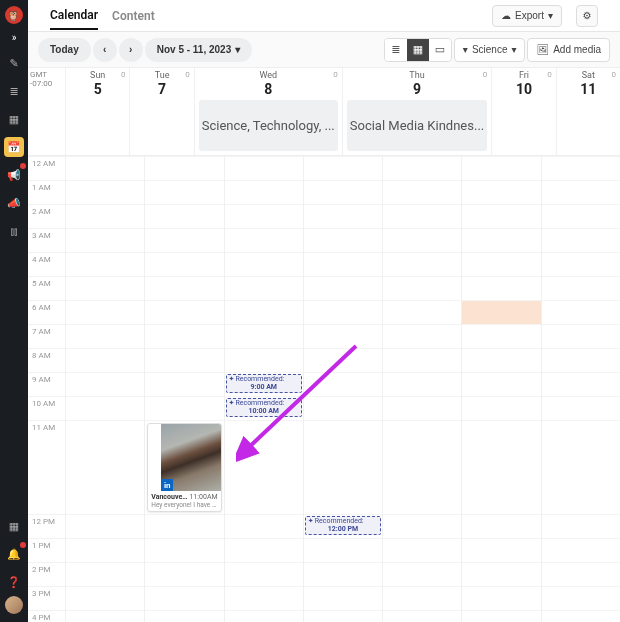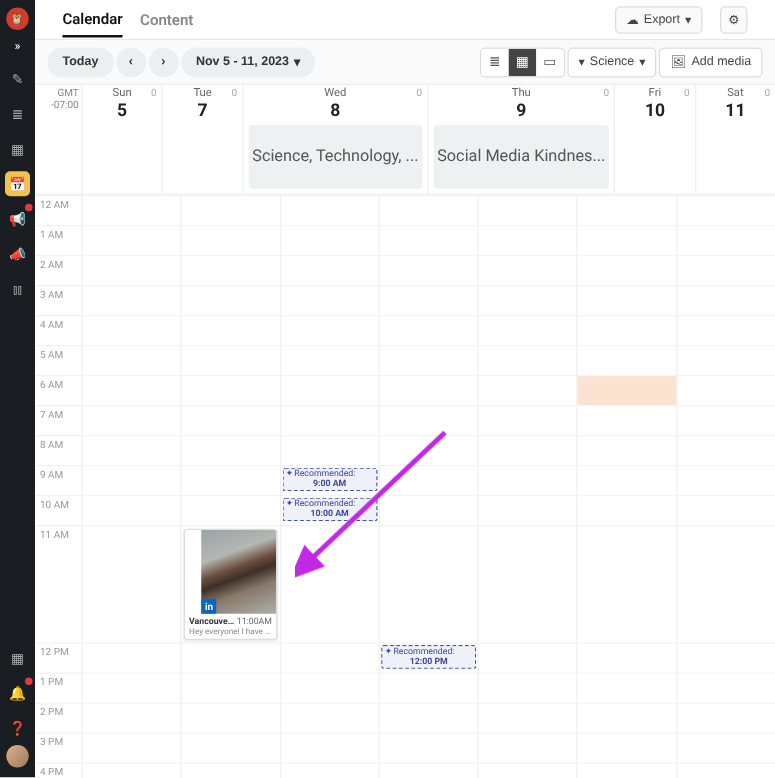--- a/index.html
+++ b/index.html
@@ -34,21 +34,21 @@
   .iconpill { width:24px; padding:0; justify-content:center; }
   .toolbar-spacer { flex:1; }
   .viewseg { display:flex; border:1px solid #ddd; border-radius:4px; overflow:hidden; }
   .viewseg .seg { width:22px; height:22px; display:flex; align-items:center; justify-content:center; cursor:pointer; background:#fff; color:#555; font-size:11px; }
   .viewseg .seg.active { background:#444; color:#fff; }
   .filter-btn, .addmedia-btn { border:1px solid #ddd; background:#fff; border-radius:4px; height:24px; padding:0 8px; display:flex; align-items:center; gap:4px; font-size:10px; color:#444; cursor:pointer; }
 
   
   .calwrap { flex:1; overflow:auto; position:relative; }
   .calhead { display:flex; border-bottom:1px solid #eee; position:sticky; top:0; background:#fff; z-index:5; }
-  .timecol-head { width:37px; font-size:8px; color:#888; padding:2px 2px 0 2px; text-align:right; }
+  .timecol-head { width:37px; font-size:8px; color:#888; padding:2px 2px 0 2px; text-align:left; }
   .daycols { flex:1; display:flex; }
   .dayhead { flex:1; border-left:1px solid #f0f0f0; padding:2px 4px 4px 4px; position:relative; }
   .dayhead .dow { font-size:9px; color:#666; text-align:center; }
   .dayhead .count { position:absolute; top:2px; right:4px; font-size:8px; color:#aaa; }
   .dayhead .num { font-size:14px; font-weight:700; text-align:center; color:#222; margin-top:1px; }
   .dayhead .chip { margin-top:3px; font-size:13px; background:#eef0f2; border-radius:3px; padding:18px 3px; color:#555; white-space:nowrap; overflow:hidden; text-overflow:ellipsis; }
 
   
   .grid { display:flex; }
   .timecol { width:37px; }

